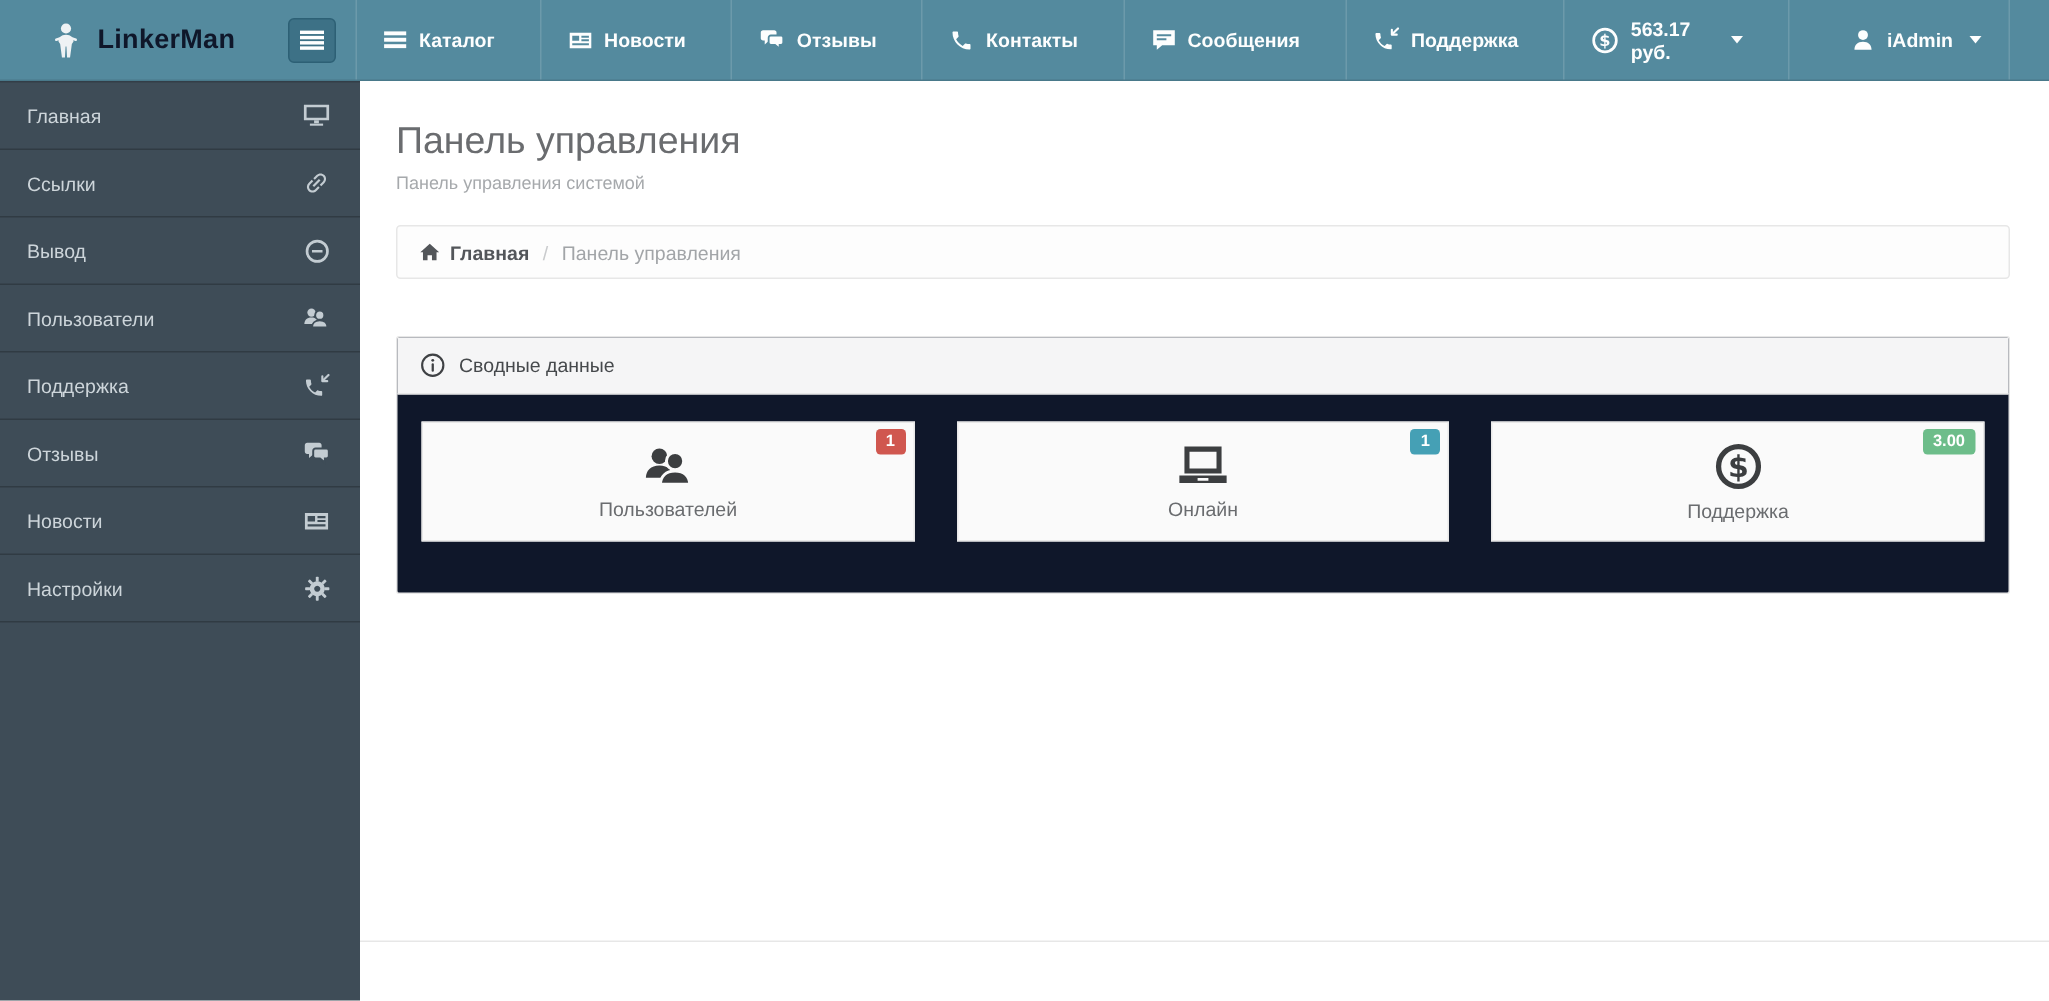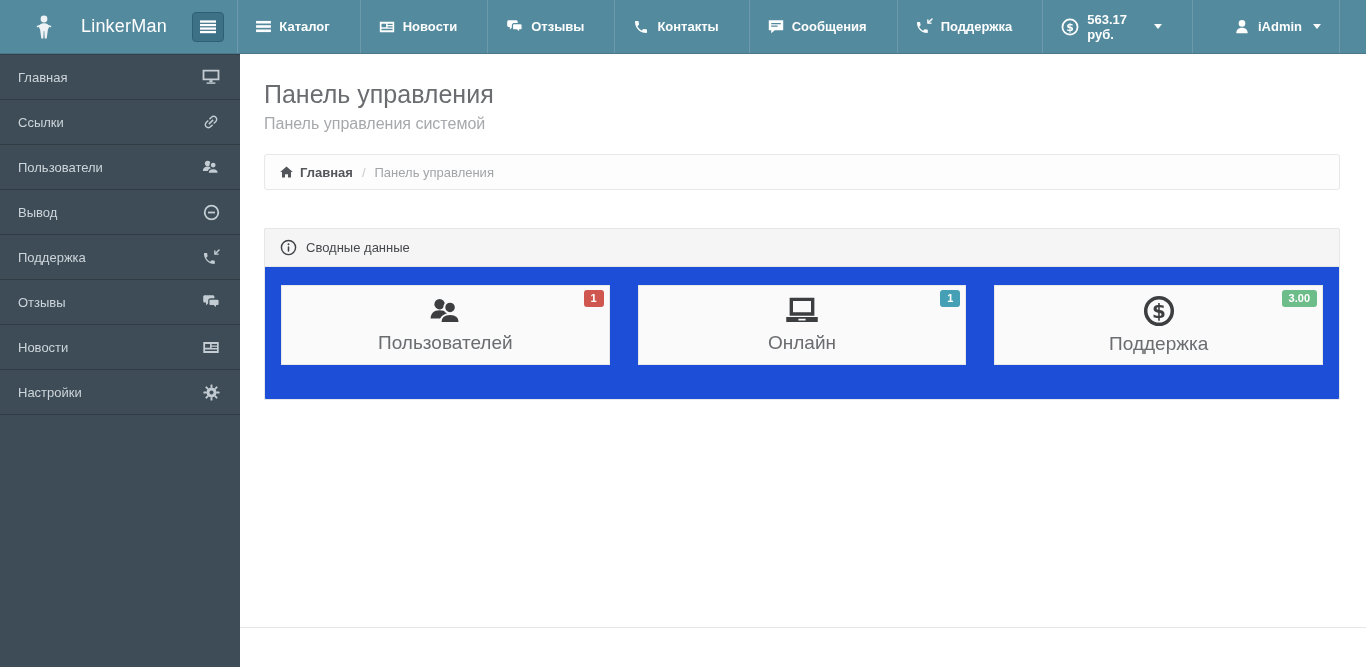--- a/index.html
+++ b/index.html
@@ -4,21 +4,21 @@
 <style>
   * { margin:0; padding:0; box-sizing:border-box; }
   html,body { width:1366px; height:667px; overflow:hidden; background:#fff;
     font-family:"Liberation Sans","DejaVu Sans",sans-serif; }
 
   
   .navbar { position:absolute; top:0; left:0; width:1366px; height:54px;
     background:#548a9e; display:flex; border-bottom:1px solid rgba(0,0,0,.12); z-index:5; }
   .brand { width:240px; height:100%; position:relative; display:flex; align-items:center;
     padding-left:32px; }
-  .brand-text { color:#ffffff; font-size:18px; font-weight:normal; margin-left:25px; letter-spacing:.2px; }
+  .brand-text { color:#0f172a; font-size:18px; font-weight:bold; margin-left:9px; letter-spacing:.2px; }
   .menu-toggle { position:absolute; right:13px; top:12px; width:32px; height:30px;
     background:#3d7186; border:1px solid #2d6075; border-radius:4px;
     display:flex; align-items:center; justify-content:center; cursor:pointer; }
   .nav { display:flex; margin-left:auto; margin-right:26px; height:100%;gap:12px; }
   .nav-item { display:flex; align-items:center; gap:8px; padding:0 18px; height:100%;
     color:#fdfefe; font-size:13px; font-weight:600; cursor:pointer;
     border-left:1px solid rgba(255,255,255,.14); }
   .nav-item:last-child { border-right:1px solid rgba(255,255,255,.14);padding-left:41px; }
   .nav-item svg { flex:0 0 auto; }
   .caret { width:0; height:0; border-left:4px solid transparent; border-right:4px solid transparent;
@@ -32,39 +32,39 @@
     padding:0 20px 0 18px; font-size:13px; color:#cdd5da; cursor:pointer;
     border-bottom:1px solid rgba(0,0,0,.22); }
   .side-item .sicon { color:#c3ccd2; display:flex; align-items:center; }
   .sidebar .icon-bgstroke { stroke:#3e4c57; }
 
   
   .content { position:absolute; top:54px; left:240px; width:1126px; height:613px;
     background:#fff; padding:0 26px 0 24px; }
   .page-head { margin-top:26px; }
   .page-title { font-size:25px; font-weight:400; color:#6a6c6f; }
-  .page-subtitle { font-size:16px; color:#a6a9ac; margin-top:6px; }
+  .page-subtitle { font-size:12px; color:#a6a9ac; margin-top:6px; }
 
   .breadcrumb { margin-top:21px; height:36px; border:1px solid #e7e7e7; border-radius:3px;
     background:#fdfdfd; display:flex; align-items:center; padding:0 15px; font-size:13px; }
   .bc-home { display:flex; align-items:center; gap:7px; color:#53565a; font-weight:bold; cursor:pointer; }
   .bc-sep { color:#c9cbcd; margin:0 9px; }
   .bc-current { color:#a2a5a8; }
 
-  .panel { margin-top:38px; border:1px solid #e7e7e7; border-radius:2px; background:#1d4ed8; }
+  .panel { margin-top:38px; border:1px solid #e7e7e7; border-radius:2px; background:#0f172a; }
   .panel-head { height:38px; background:#f5f5f6; border-bottom:1px solid #e7e7e7;
     display:flex; align-items:center; gap:9px; padding:0 15px; font-size:13px; color:#46494c; }
   .panel-body { padding:18px 16px 34px 16px; display:flex; gap:28px; }
 
   .stat-card { flex:1; height:80px; background:#fafafa; border:1px solid #e8e8e8;
     position:relative; display:flex; flex-direction:column; align-items:center;
     justify-content:center; gap:6px; cursor:pointer; }
   .stat-card .icon-bgstroke { stroke:#fafafa; }
   .stat-icon { color:#3c3e40; display:flex; align-items:center; }
-  .stat-label { font-size:19px; color:#6a6c6f; }
+  .stat-label { font-size:13px; color:#6a6c6f; }
   .badge { position:absolute; top:4px; right:5px; padding:3px 7px; border-radius:3px;
     font-size:11px; font-weight:bold; color:#fff; line-height:1; }
   .badge-danger { background:#d0574f; }
   .badge-info { background:#45a0b5; }
   .badge-success { background:#6dbd8a; }
 
   .footer-line { position:absolute; left:0; right:0; bottom:39px; height:0;
     border-top:1px solid #e7e7e7; }
 </style>
 </head>
@@ -186,36 +186,36 @@
     <span>Ссылки</span>
     <span class="sicon">
       <svg width="18" height="18" viewBox="0 0 24 24" fill="currentColor">
         <g transform="rotate(-45 12 12)">
           <path d="M3.9 12c0-1.71 1.39-3.1 3.1-3.1h4V7H7c-2.76 0-5 2.24-5 5s2.24 5 5 5h4v-1.9H7c-1.71 0-3.1-1.39-3.1-3.1zM8 13h8v-2H8v2zm9-6h-4v1.9h4c1.71 0 3.1 1.39 3.1 3.1s-1.39 3.1-3.1 3.1h-4V17h4c2.76 0 5-2.24 5-5s-2.24-5-5-5z"></path>
         </g>
       </svg>
     </span>
   </div>
   <div class="side-item">
+    <span>Вывод</span>
+    <span class="sicon">
+      <svg width="17" height="17" viewBox="0 0 16 16" fill="none" stroke="currentColor">
+        <circle cx="8" cy="8" r="6.4" stroke-width="1.7"></circle>
+        <line x1="4.7" y1="8" x2="11.3" y2="8" stroke-width="1.7"></line>
+      </svg>
+    </span>
+  </div>
+  <div class="side-item">
     <span>Пользователи</span>
     <span class="sicon">
       <svg width="19" height="16" viewBox="0 0 20 16" fill="currentColor">
         <circle cx="7" cy="4.2" r="2.9"></circle>
         <path d="M7 7.6c-3.2 0-5 1.9-5 4.6h10c0-2.7-1.8-4.6-5-4.6z"></path>
         <circle class="icon-bgstroke" stroke-width="1.3" cx="12.8" cy="6" r="3.2"></circle>
         <path class="icon-bgstroke" stroke-width="1.3" d="M12.8 9.7c-3.4 0-5.4 2-5.4 4.9h10.8c0-2.9-2-4.9-5.4-4.9z"></path>
-      </svg>
-    </span>
-  </div>
-  <div class="side-item">
-    <span>Вывод</span>
-    <span class="sicon">
-      <svg width="17" height="17" viewBox="0 0 16 16" fill="none" stroke="currentColor">
-        <circle cx="8" cy="8" r="6.4" stroke-width="1.7"></circle>
-        <line x1="4.7" y1="8" x2="11.3" y2="8" stroke-width="1.7"></line>
       </svg>
     </span>
   </div>
   <div class="side-item">
     <span>Поддержка</span>
     <span class="sicon">
       <svg width="17" height="17" viewBox="0 0 24 24" fill="currentColor">
         <g transform="translate(-1.2,3.2) scale(0.85)">
           <path d="M6.62 10.79c1.44 2.83 3.76 5.14 6.59 6.59l2.2-2.21c.27-.27.67-.36 1.02-.24 1.12.37 2.33.57 3.57.57.55 0 1 .45 1 1V20c0 .55-.45 1-1 1-9.39 0-17-7.61-17-17 0-.55.45-1 1-1h3.5c.55 0 1 .45 1 1 0 1.25.2 2.45.57 3.57.11.35.03.74-.25 1.02l-2.2 2.2z"></path>
         </g>

